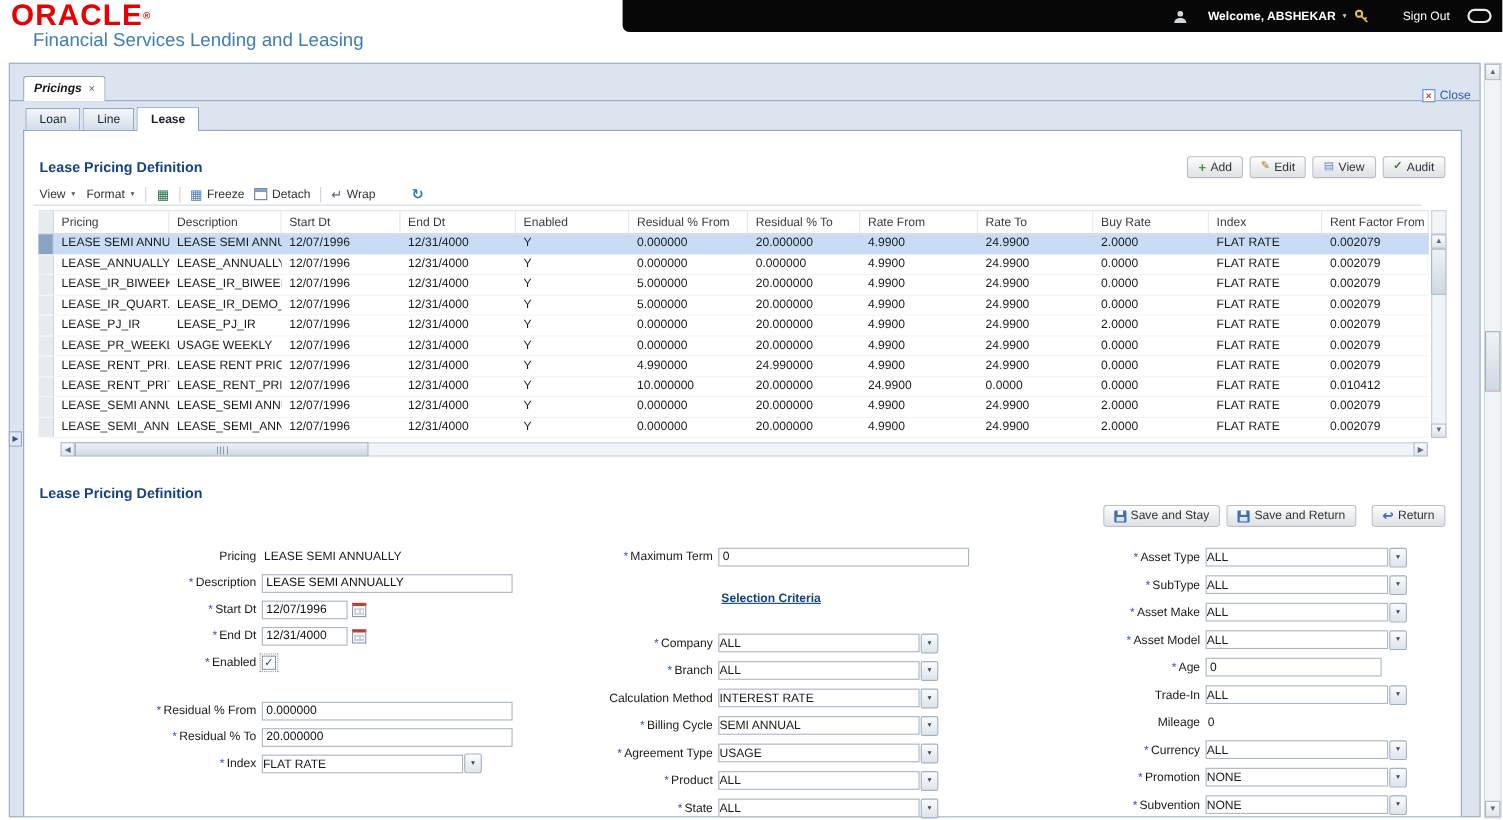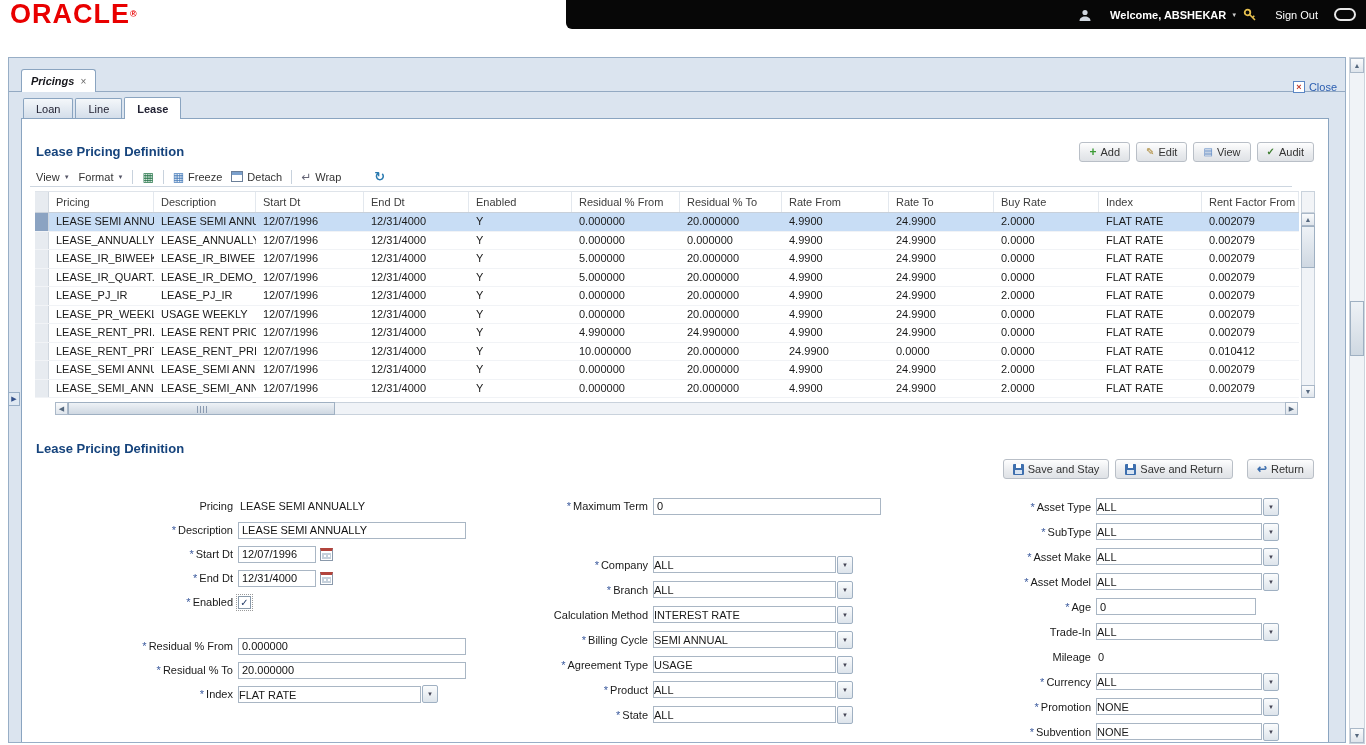--- a/index.html
+++ b/index.html
@@ -9,21 +9,21 @@
   
   .brand { position:absolute; left:10px; top:1px; z-index:2; }
   .oracle-word { font-size:27px; font-weight:bold; color:#e90000; line-height:26px; letter-spacing:1px; }
   .oracle-reg { font-size:9px; color:#e90000; vertical-align:top; }
   .product-title { font-size:17px; color:#3f7fab; margin-left:20px; line-height:19px; }
   .blackbar { position:absolute; top:0; right:0; width:800px; height:29px; background:#070707;
               border-radius:0 0 0 6px; display:flex; align-items:center; justify-content:flex-end;
               gap:6px; padding:0 10px; color:#fff; }
   .welcome-menu { display:flex; align-items:center; gap:5px; font-weight:bold;margin-left:12px; }
   .menu-caret { font-size:6px; color:#ccc; }
-  .signout-link { margin-left:12px; display:flex; align-items:flex-start; gap:5px; color:#fff; }
+  .signout-link { margin-left:24px; display:flex; align-items:flex-start; gap:5px; color:#fff; }
   .power-pill { width:22px; height:13px; border:2px solid #e8e8e8; border-radius:8px; margin-left:10px; }
 
   
   .workspace { position:absolute; left:8px; top:57px; width:1338px; bottom:2px;
                background:#dbe4ef; border:1px solid #98aec6; }
   .tabstrip { position:absolute; left:0; right:0; top:9px; height:25px; border-bottom:1px solid #93a9c2; }
   .main-tab { position:absolute; left:12px; bottom:-1px; height:23px; background:#fff;
               border:1px solid #8aa4c0; border-bottom:none; border-radius:3px 3px 0 0;
               padding:4px 9px; display:flex; align-items:center; gap:6px;
               font-weight:bold; font-style:italic; color:#15151a; }
@@ -150,20 +150,21 @@
       background:repeating-linear-gradient(90deg,#9fb1c4 0 2px,transparent 2px 4px),
                  repeating-linear-gradient(0deg,#9fb1c4 0 2px,transparent 2px 4px); opacity:.6; }
   .sp8{height:8px;} .sp12{height:12px;} .sp16{height:16px;} .sp18{height:18px;}
 </style>
 </head>
 <body>
 
 <div>
   <div class="brand">
     <span class="oracle-word"><span>ORACLE</span><span class="oracle-reg">®</span></span>
+    <div class="product-title">Financial Services Lending and Leasing</div>
   </div>
   <div class="blackbar">
     <svg width="14" height="14" viewBox="0 0 14 14">
         <circle cx="7" cy="4.5" r="2.6" fill="#cfd6de"></circle>
         <path d="M1.5 13c0-3 2.5-4.6 5.5-4.6s5.5 1.6 5.5 4.6z" fill="#cfd6de"></path>
       </svg>
     <span class="welcome-menu">
       <span>Welcome, ABSHEKAR</span>
       <span class="menu-caret">▼</span>
     </span>
@@ -531,20 +532,23 @@
 
     <div class="fcol mid">
       <div class="frow" style="height:24px;">
         <label class="flabel">
             <span class="req">*</span>
             <span>Maximum Term</span>
           </label>
         <input class="tinput w228" value="0" style="">
       </div>
       <div class="sp16"></div>
+      <div class="hrow">
+          <span class="fheading">Selection Criteria</span>
+        </div>
       <div class="sp18"></div>
       <div class="frow">
         <label class="flabel">
             <span class="req">*</span>
             <span>Company</span>
           </label>
         <span class="selwrap">
           <span class="seltxt sw183">ALL</span>
           <span class="selbtn">▼</span>
         </span>

